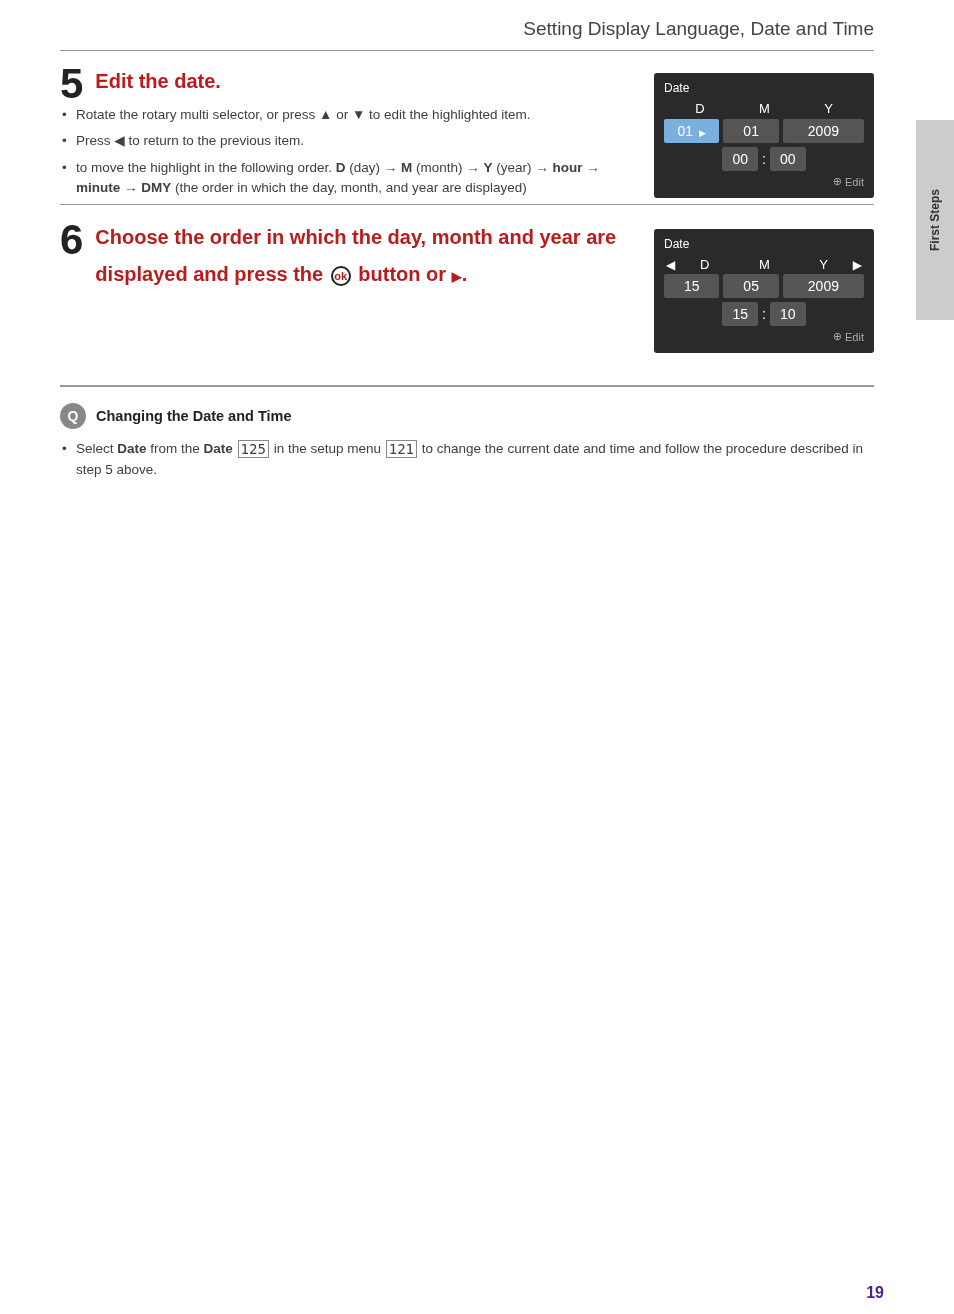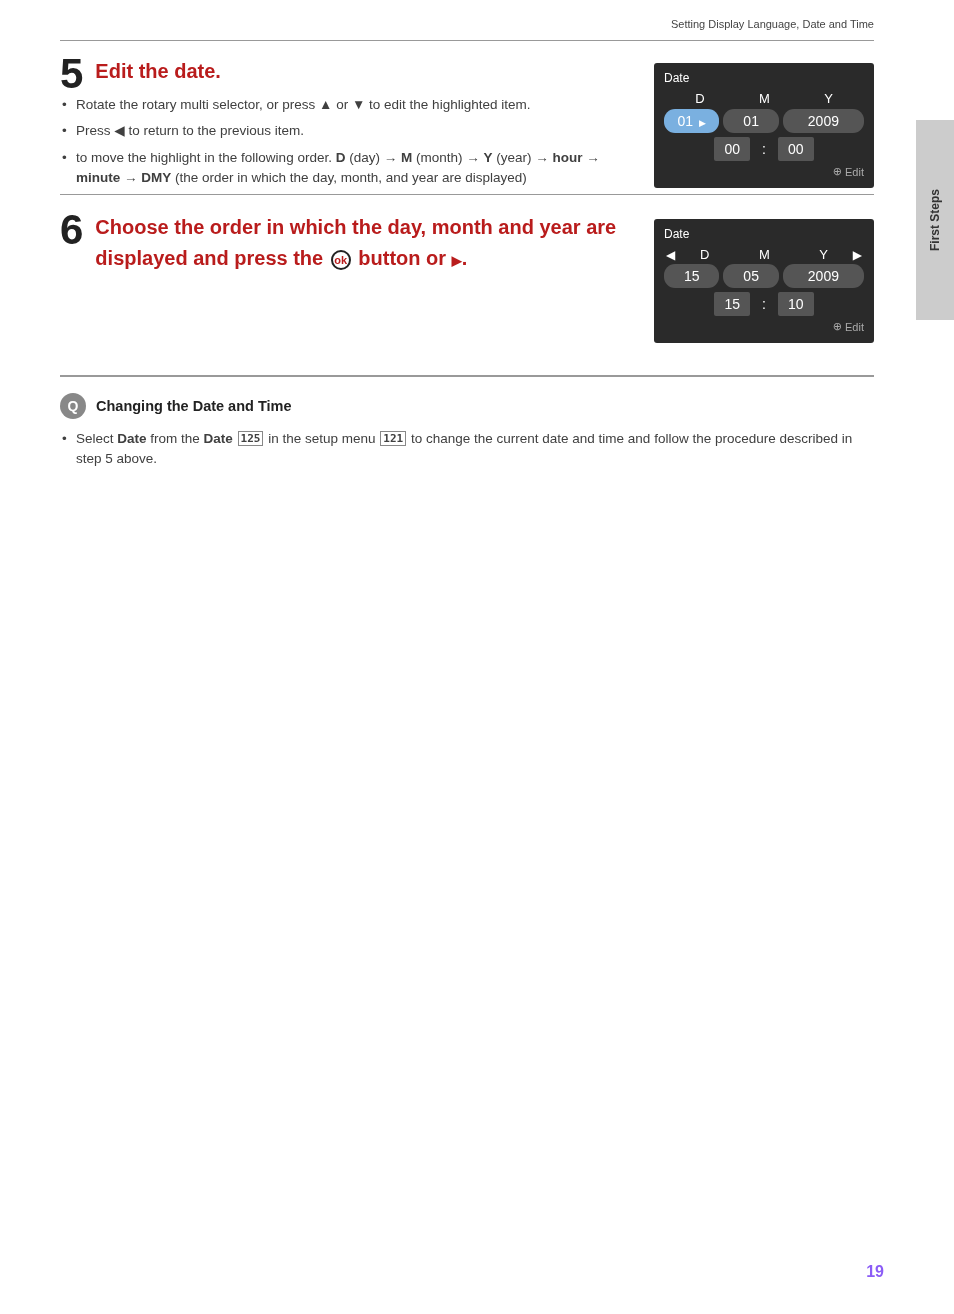--- a/index.html
+++ b/index.html
@@ -16,21 +16,21 @@
       width: 954px;
       min-height: 1314px;
       background: #fff;
       position: relative;
       padding: 0;
     }
     
     .page-header {
       text-align: right;
       padding: 18px 80px 10px 60px;
-      font-size: 11px;
+      font-size: 19px;
       color: #444;
       border-bottom: none;
     }
     
     .sidebar-label {
       position: absolute;
       right: 0;
       top: 120px;
       width: 38px;
       height: 200px;
@@ -82,21 +82,21 @@
       display: inline-block;
       width: 20px;
       height: 20px;
       border: 2px solid #222;
       border-radius: 50%;
       text-align: center;
       line-height: 17px;
       font-size: 11px;
       font-weight: bold;
       vertical-align: middle;
-      margin: 10px 2px;
+      margin: 16px 2px;
     }
     .bullet-list {
       list-style: none;
       padding: 0;
       margin: 0;
     }
     .bullet-list li {
       padding-left: 16px;
       position: relative;
       margin-bottom: 6px;
@@ -143,40 +143,40 @@
       gap: 4px;
       margin-bottom: 4px;
     }
     .cam-display .cell {
       flex: 1;
       background: #555;
       color: #fff;
       text-align: center;
       padding: 4px 2px;
       font-size: 14px;
-      border-radius: 11px;
+      border-radius: 2px;
       position: relative;
     }
     .cam-display .cell.highlighted {
       background: #7ab0e0;
       color: #fff;
     }
     .cam-display .cell.wide {
       flex: 1.5;
     }
     .cam-display .colon {
       color: #fff;
       font-size: 14px;
       padding: 0 2px;
     }
     .cam-display .time-row {
       display: flex;
       justify-content: center;
       align-items: center;
-      gap: 10px;
+      gap: 2px;
       margin-bottom: 4px;
     }
     .cam-display .time-cell {
       background: #555;
       color: #fff;
       text-align: center;
       padding: 4px 10px;
       font-size: 14px;
       border-radius: 2px;
     }
@@ -230,36 +230,35 @@
       color: #fff;
       font-size: 14px;
       font-weight: bold;
       flex-shrink: 0;
     }
     .bottom-note .bullet-list li {
       font-size: 13.5px;
     }
     .ref-box {
       display: inline;
-      font-size: 11px;
+      font-size: 14px;
       vertical-align: middle;
       border: 1px solid #888;
       padding: 0 2px;
       margin: 0 1px;
       font-family: monospace;
-      font-weight: bold;
     }
     
     .page-number {
       position: absolute;
-      bottom: 33px;
+      bottom: 12px;
       right: 70px;
       font-size: 16px;
       font-weight: bold;
-      color: #8b5cf6;
+      color: #4c1d95;
     }
     
     .clearfix::after {
       content: "";
       display: table;
       clear: both;
     }
     .arrow-sym {
       font-size: 13px;
     }

